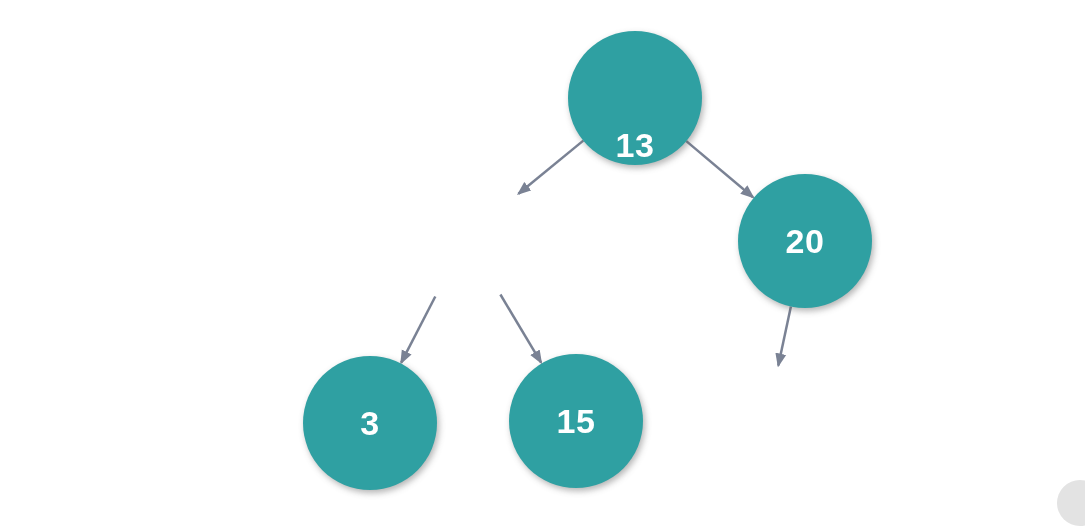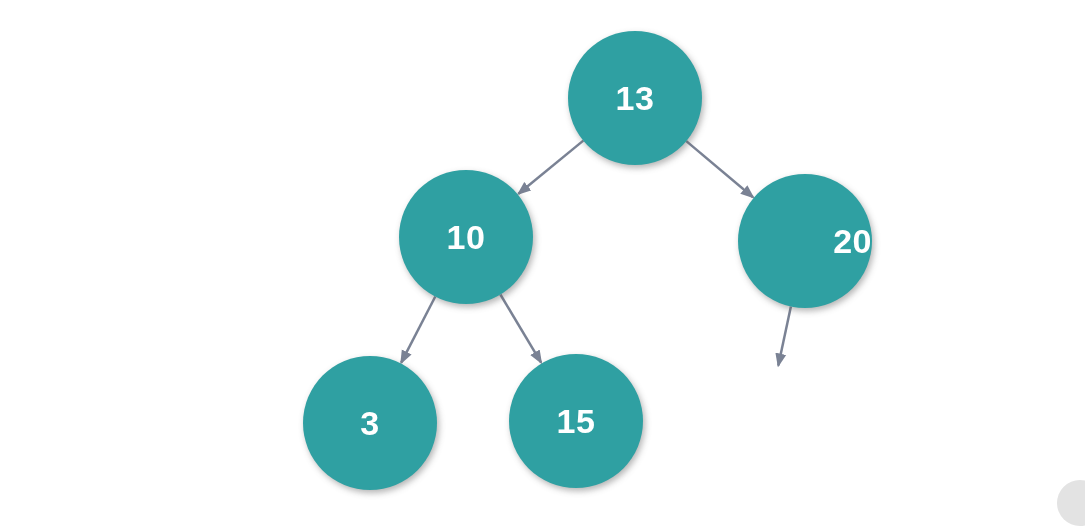--- a/index.html
+++ b/index.html
@@ -59,27 +59,24 @@
       </marker>
     </defs>
   <line x1="583.3" y1="140.6" x2="518.5" y2="193.8" stroke="#7A8294" stroke-width="2.5" marker-end="url(#arrowhead)"></line>
       <line x1="686.3" y1="141.1" x2="753.0" y2="197.2" stroke="#7A8294" stroke-width="2.5" marker-end="url(#arrowhead)"></line>
       <line x1="435.3" y1="296.5" x2="401.2" y2="362.6" stroke="#7A8294" stroke-width="2.5" marker-end="url(#arrowhead)"></line>
       <line x1="500.4" y1="294.5" x2="541.1" y2="362.6" stroke="#7A8294" stroke-width="2.5" marker-end="url(#arrowhead)"></line>
       <line x1="790.9" y1="306.5" x2="778.3" y2="365.5" stroke="#7A8294" stroke-width="2.5" marker-end="url(#arrowhead)"></line>
     </svg>
 
   <button class="corner-widget" aria-label="corner widget" style="background: rgb(227, 227, 227);"></button>
-<div class="tree-node" style="left: 568px; top: 31px; width: 134px; height: 134px; background: rgb(47, 160, 162); color: rgb(255, 255, 255);">
+<div class="tree-node" style="left: 568px; top: 31px; width: 134px; height: 134px; background: rgb(47, 160, 162); color: rgb(255, 255, 255); align-items: flex-end;">
       <span>13</span>
     </div>
-    <div class="tree-node" style="left: 399px; top: 170px; width: 134px; height: 134px; background: rgb(47, 160, 162); color: rgb(255, 255, 255);">
-      <span>10</span>
-    </div>
-    <div class="tree-node" style="left: 738px; top: 174px; width: 134px; height: 134px; background: rgb(47, 160, 162); color: rgb(255, 255, 255); justify-content: flex-end;">
+    <div class="tree-node" style="left: 738px; top: 174px; width: 134px; height: 134px; background: rgb(47, 160, 162); color: rgb(255, 255, 255);">
       <span>20</span>
     </div>
     <div class="tree-node" style="left: 303px; top: 356px; width: 134px; height: 134px; background: rgb(47, 160, 162); color: rgb(255, 255, 255);">
       <span>3</span>
     </div>
     <div class="tree-node" style="left: 509px; top: 354px; width: 134px; height: 134px; background: rgb(47, 160, 162); color: rgb(255, 255, 255);">
       <span>15</span>
     </div>
   </div>
 

